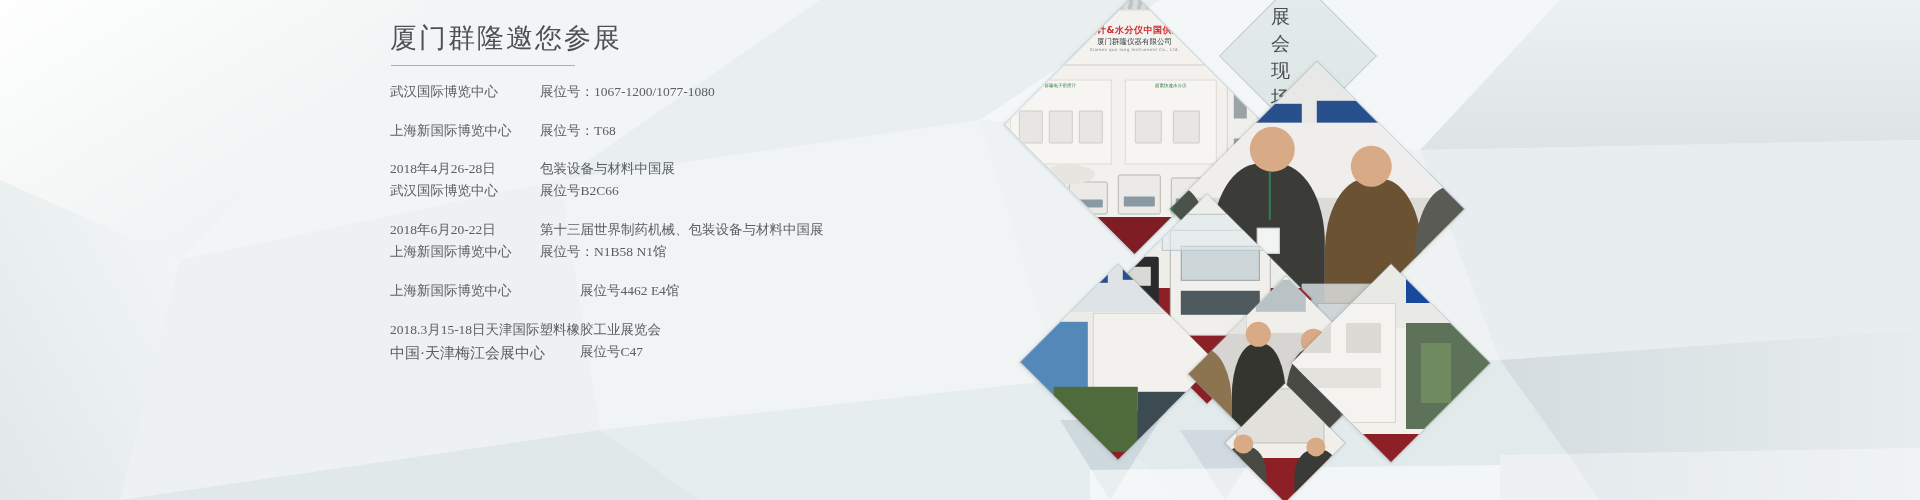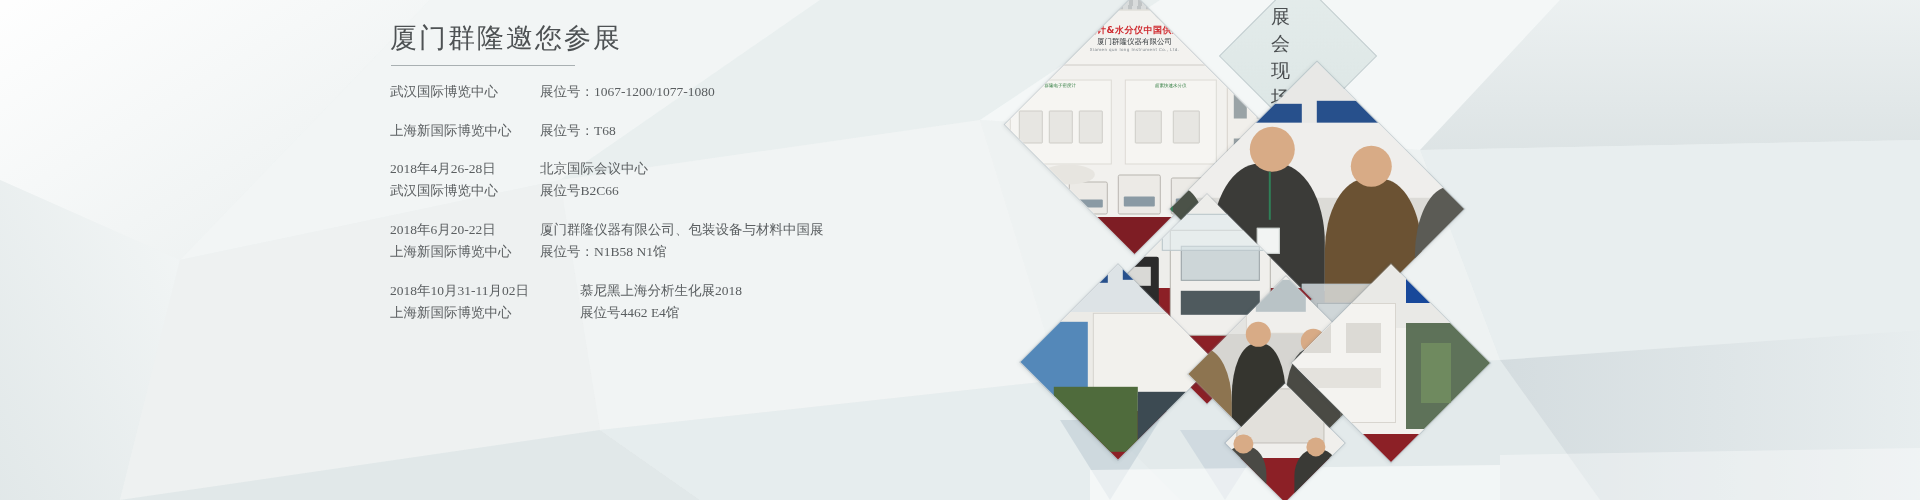--- a/index.html
+++ b/index.html
@@ -189,51 +189,54 @@
     <div class="entry">
       <div class="row">
         <span class="c1">上海新国际博览中心</span>
         <span class="c2">展位号：T68</span>
       </div>
     </div>
 
     <div class="entry">
       <div class="row">
         <span class="c1">2018年4月26-28日</span>
-        <span class="c2">北京国际会议中心</span>
+        <span class="c2">包装设备与材料中国展</span>
       </div>
       <div class="row">
         <span class="c1">武汉国际博览中心</span>
         <span class="c2">展位号B2C66</span>
       </div>
     </div>
 
     <div class="entry">
       <div class="row">
         <span class="c1">2018年6月20-22日</span>
-        <span class="c2">厦门群隆仪器有限公司、包装设备与材料中国展</span>
+        <span class="c2">第十三届世界制药机械、包装设备与材料中国展</span>
       </div>
       <div class="row">
         <span class="c1">上海新国际博览中心</span>
         <span class="c2">展位号：N1B58 N1馆</span>
       </div>
     </div>
 
     <div class="entry">
       <div class="row">
-        <span class="c1" style="flex:0 0 190px;width:190px">2018年10月31-11月02日</span>
-        <span class="c2">慕尼黑上海分析生化展2018</span>
-      </div>
-      <div class="row">
         <span class="c1" style="flex:0 0 190px;width:190px">上海新国际博览中心</span>
         <span class="c2">展位号4462 E4馆</span>
       </div>
     </div>
 
     <div class="entry single">
+      <div class="row">
+        <span class="c1">2018.3月15-18日天津国际塑料橡胶工业展览会</span>
+      </div>
+      <div class="row">
+        <span class="c1" style="flex:0 0 190px;width:190px;font-size:15px">中国·天津梅江会展中心</span>
+        <span class="c2">展位号C47</span>
+      </div>
     </div>
 
   </div>
 
   <div id="collage">
 
     <div id="label-tile"></div>
     <div id="vert-label">展会现场</div>
 
     <div class="tile" style="left:22px; top:40px; width:185px; height:185px;">

